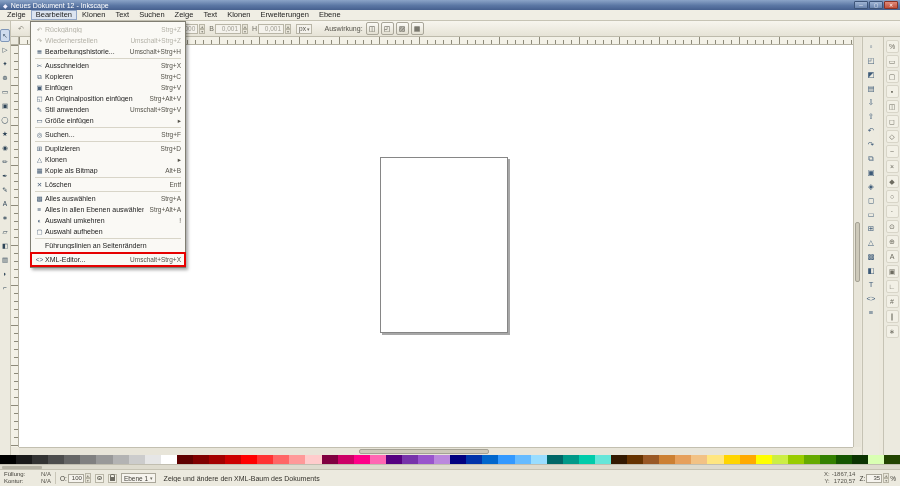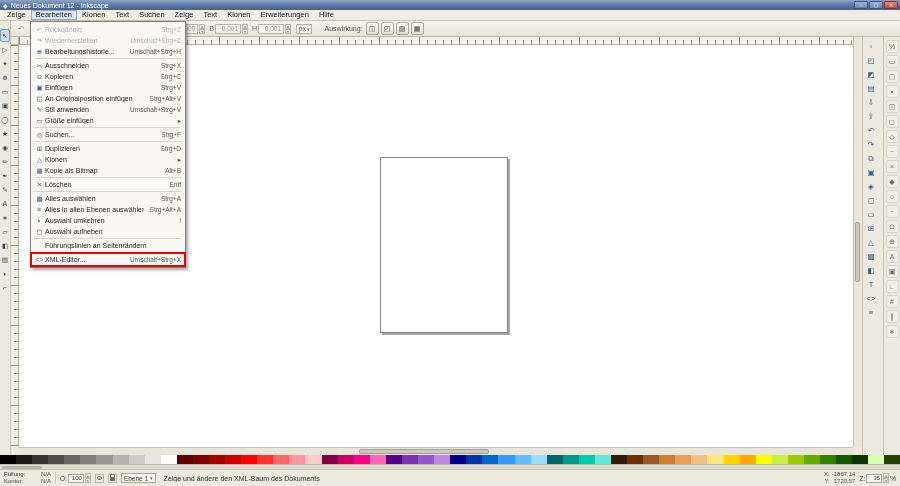--- a/index.html
+++ b/index.html
@@ -109,21 +109,21 @@
   <div class="menubar" id="menubar">
       <span class="menu">Zeige</span>
       <span class="menu active">Bearbeiten</span>
       <span class="menu">Klonen</span>
       <span class="menu">Text</span>
       <span class="menu">Suchen</span>
       <span class="menu">Zeige</span>
       <span class="menu">Text</span>
       <span class="menu">Klonen</span>
       <span class="menu">Erweiterungen</span>
-      <span class="menu">Hilfe</span>
+      <span class="menu">Ebene</span>
     </div>
 
   <div class="toolbar">
     <span id="toolbar-icons" style="display:flex;gap:1px">
         <span class="tb-btn">
           <span class="glyph">↶</span>
         </span>
         <span class="tb-btn">
           <span class="glyph">↷</span>
         </span>

